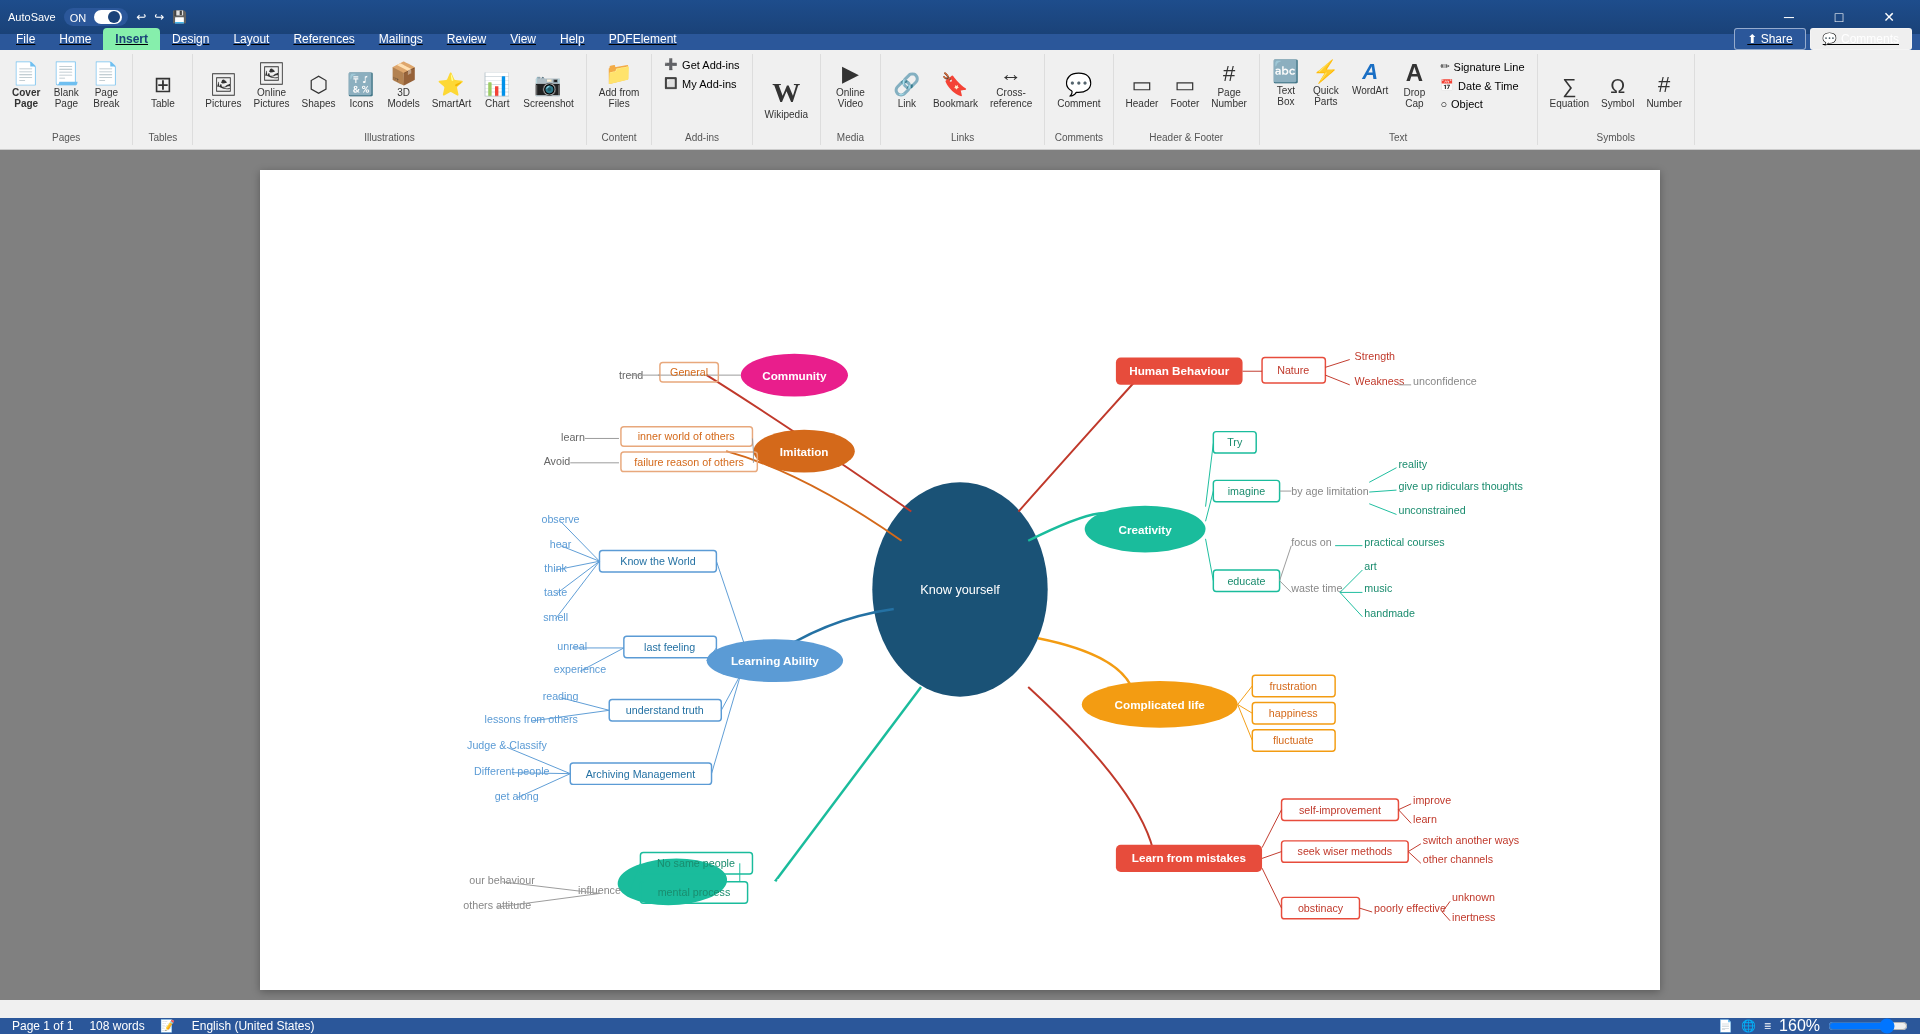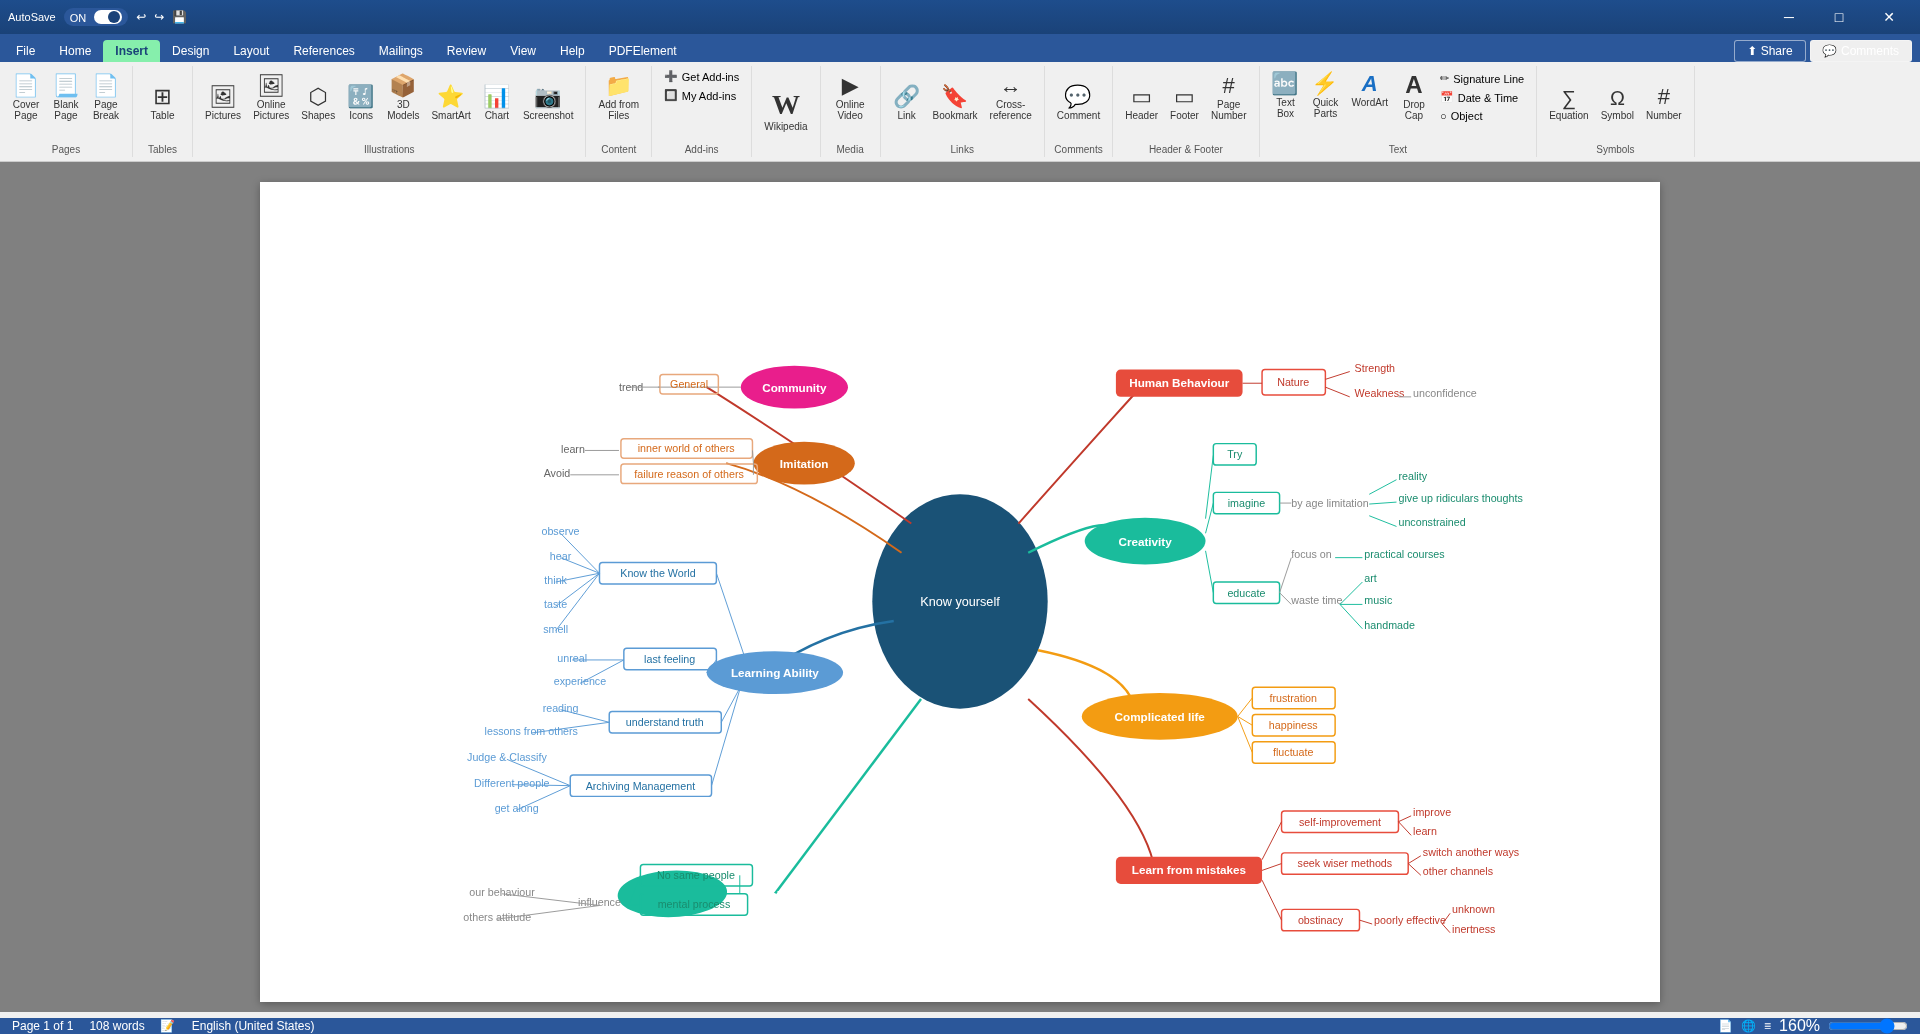--- a/index.html
+++ b/index.html
@@ -19,25 +19,26 @@
     #titlebar-left { display: flex; align-items: center; gap: 8px; }
     #titlebar-center { flex: 1; text-align: center; font-size: 12px; }
     #titlebar-right { display: flex; align-items: center; gap: 4px; }
     .title-btn { width: 46px; height: 32px; display: flex; align-items: center; justify-content: center; cursor: pointer; font-size: 14px; }
     .autosave-toggle { background: #2b579a; border-radius: 10px; padding: 2px 6px; font-size: 11px; display: flex; align-items: flex-end; gap: 8px; }
     .toggle-switch { background: #fff; border-radius: 8px; width: 28px; height: 14px; position: relative; }
     .toggle-knob { position: absolute; right: 2px; top: 1px; width: 12px; height: 12px; background: #1a4278; border-radius: 50%; }
 
     
     #ribbon-tabs {
-      height: 28px;
+      height: 16px;
       background: #2b579a;
       display: flex;
       align-items: flex-end;
       padding-left: 4px;
+      text-decoration: underline;
     }
     .ribbon-tab {
       padding: 4px 12px;
       font-size: 12px;
       color: white;
       cursor: pointer;
       border-radius: 4px 4px 0 0;
     }
     .ribbon-tab.active { background: #86efac; color: #1a4278; font-weight: bold; }
     .ribbon-tab-right { margin-left: auto; display: flex; }
@@ -199,21 +200,21 @@
     <button class="comments-btn">💬 Comments</button>
   </div>
 </div>
 
 <div id="ribbon">
 
   <div class="ribbon-group">
     <div class="ribbon-group-items">
       <div class="ribbon-item">
         <span class="ribbon-icon">📄</span>
-        <span style="font-size:10px;text-align:center;">Cover<br>Page</span>
+        <span style="font-size:10px;text-align:center;font-weight:bold;">Cover<br>Page</span>
       </div>
       <div class="ribbon-item">
         <span class="ribbon-icon">📃</span>
         <span style="font-size:10px;text-align:center;">Blank<br>Page</span>
       </div>
       <div class="ribbon-item">
         <span class="ribbon-icon">📄</span>
         <span style="font-size:10px;text-align:center;">Page<br>Break</span>
       </div>
     </div>

